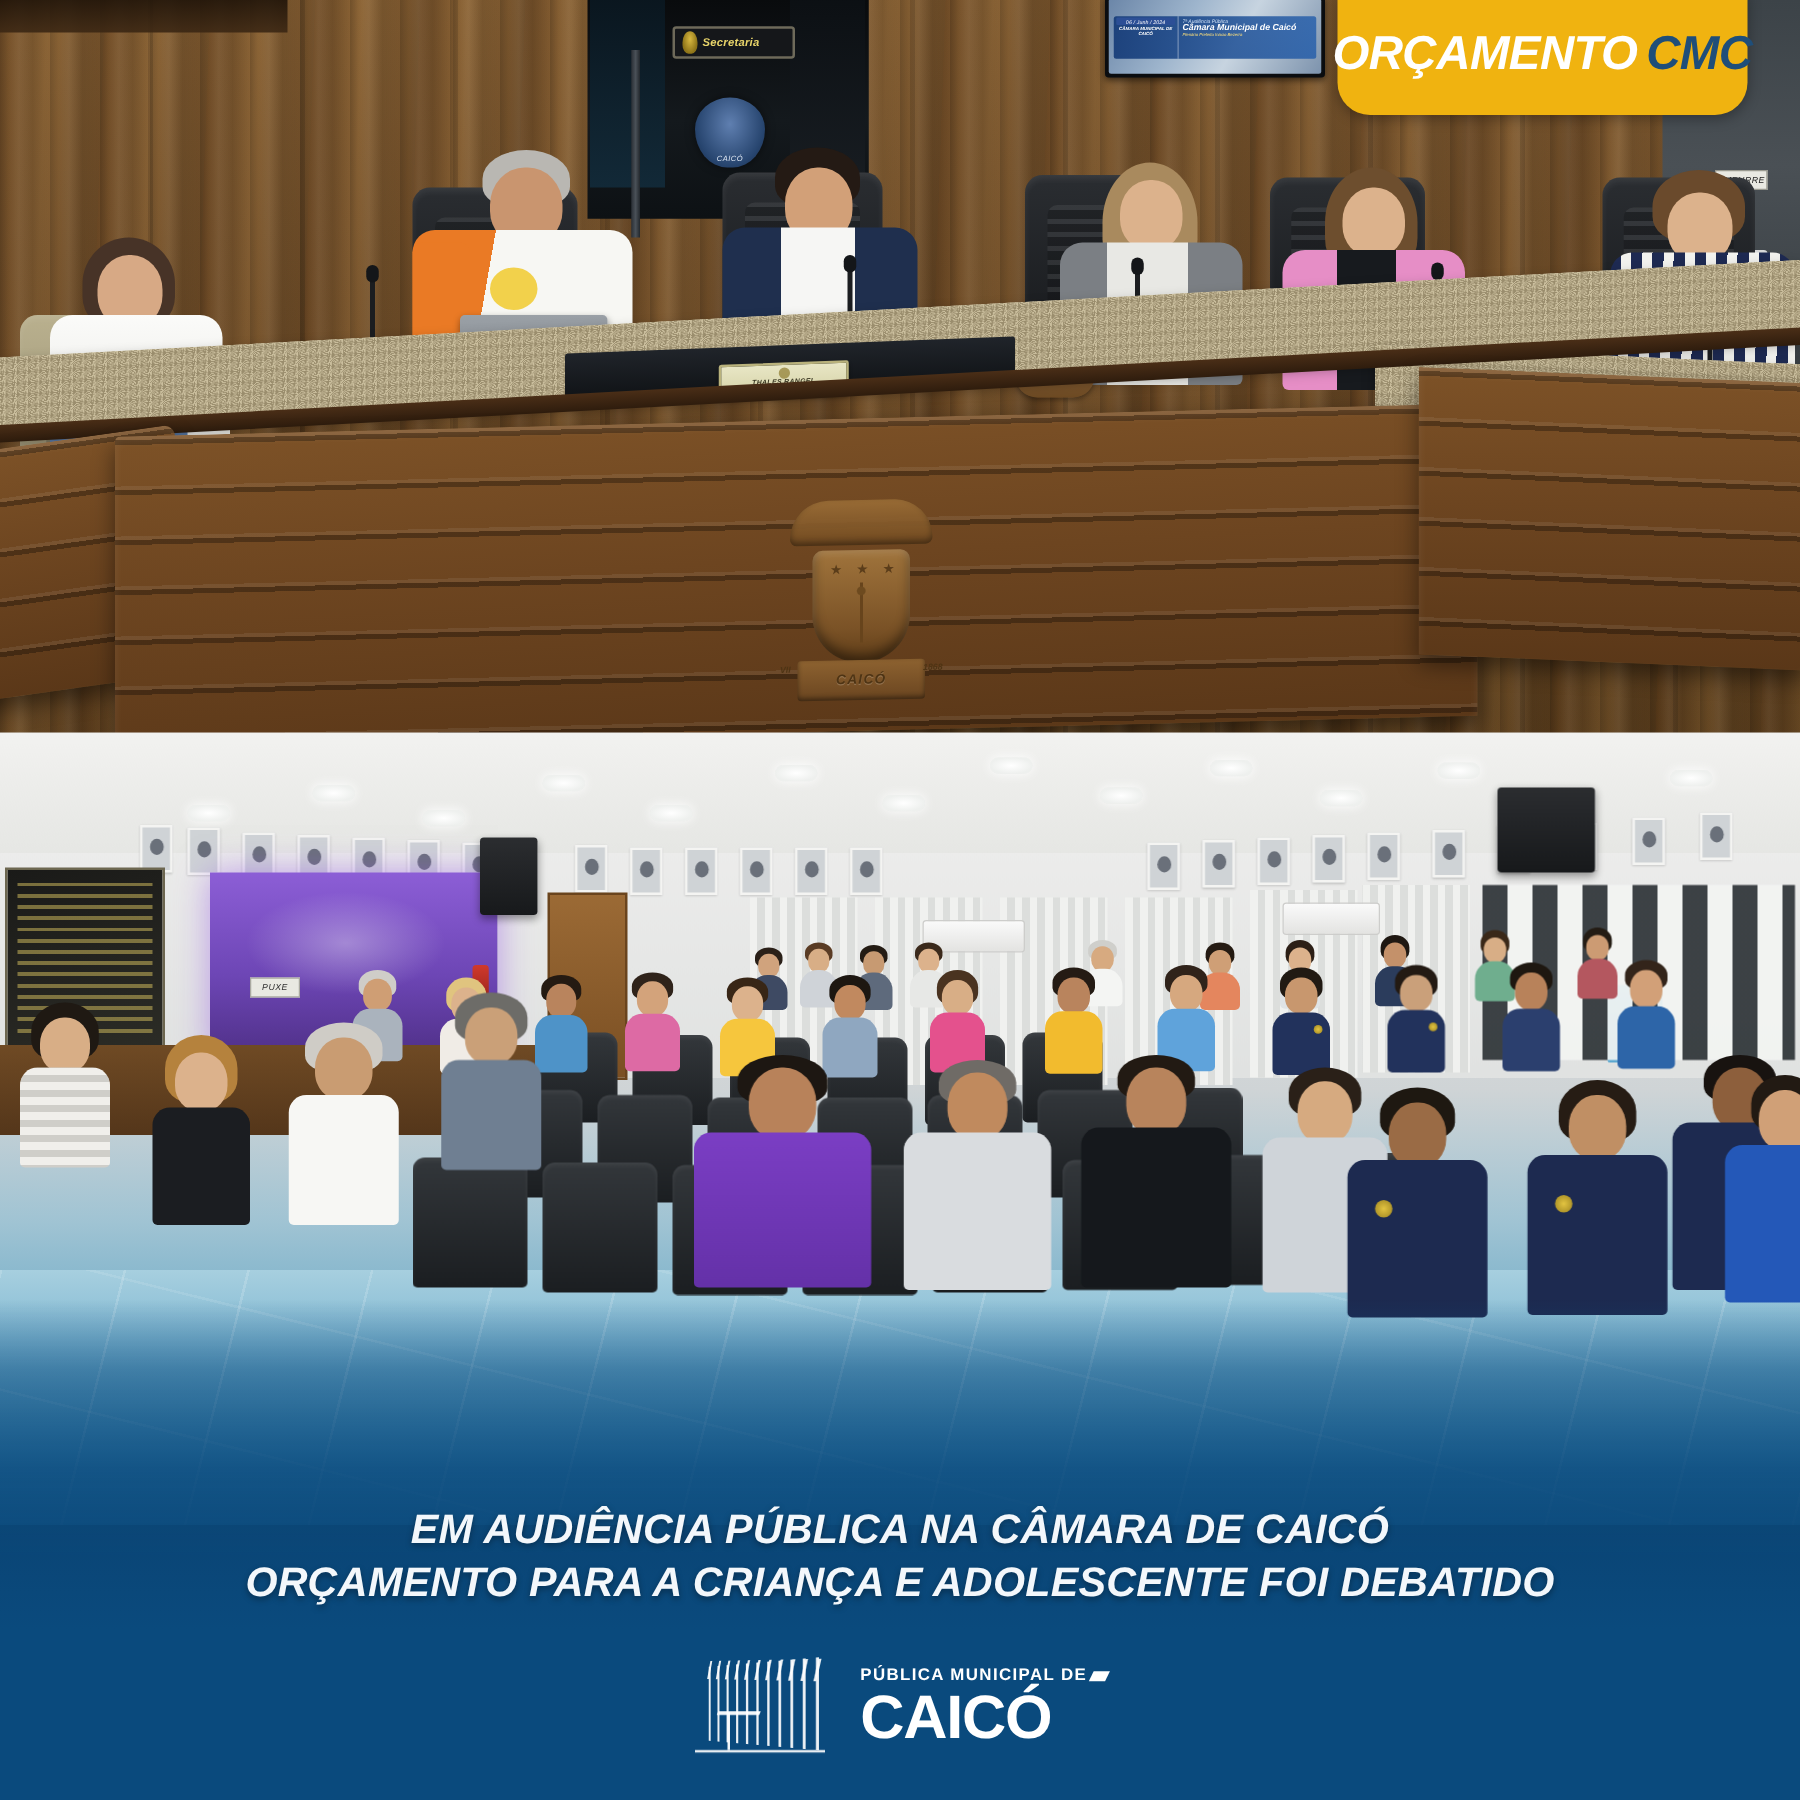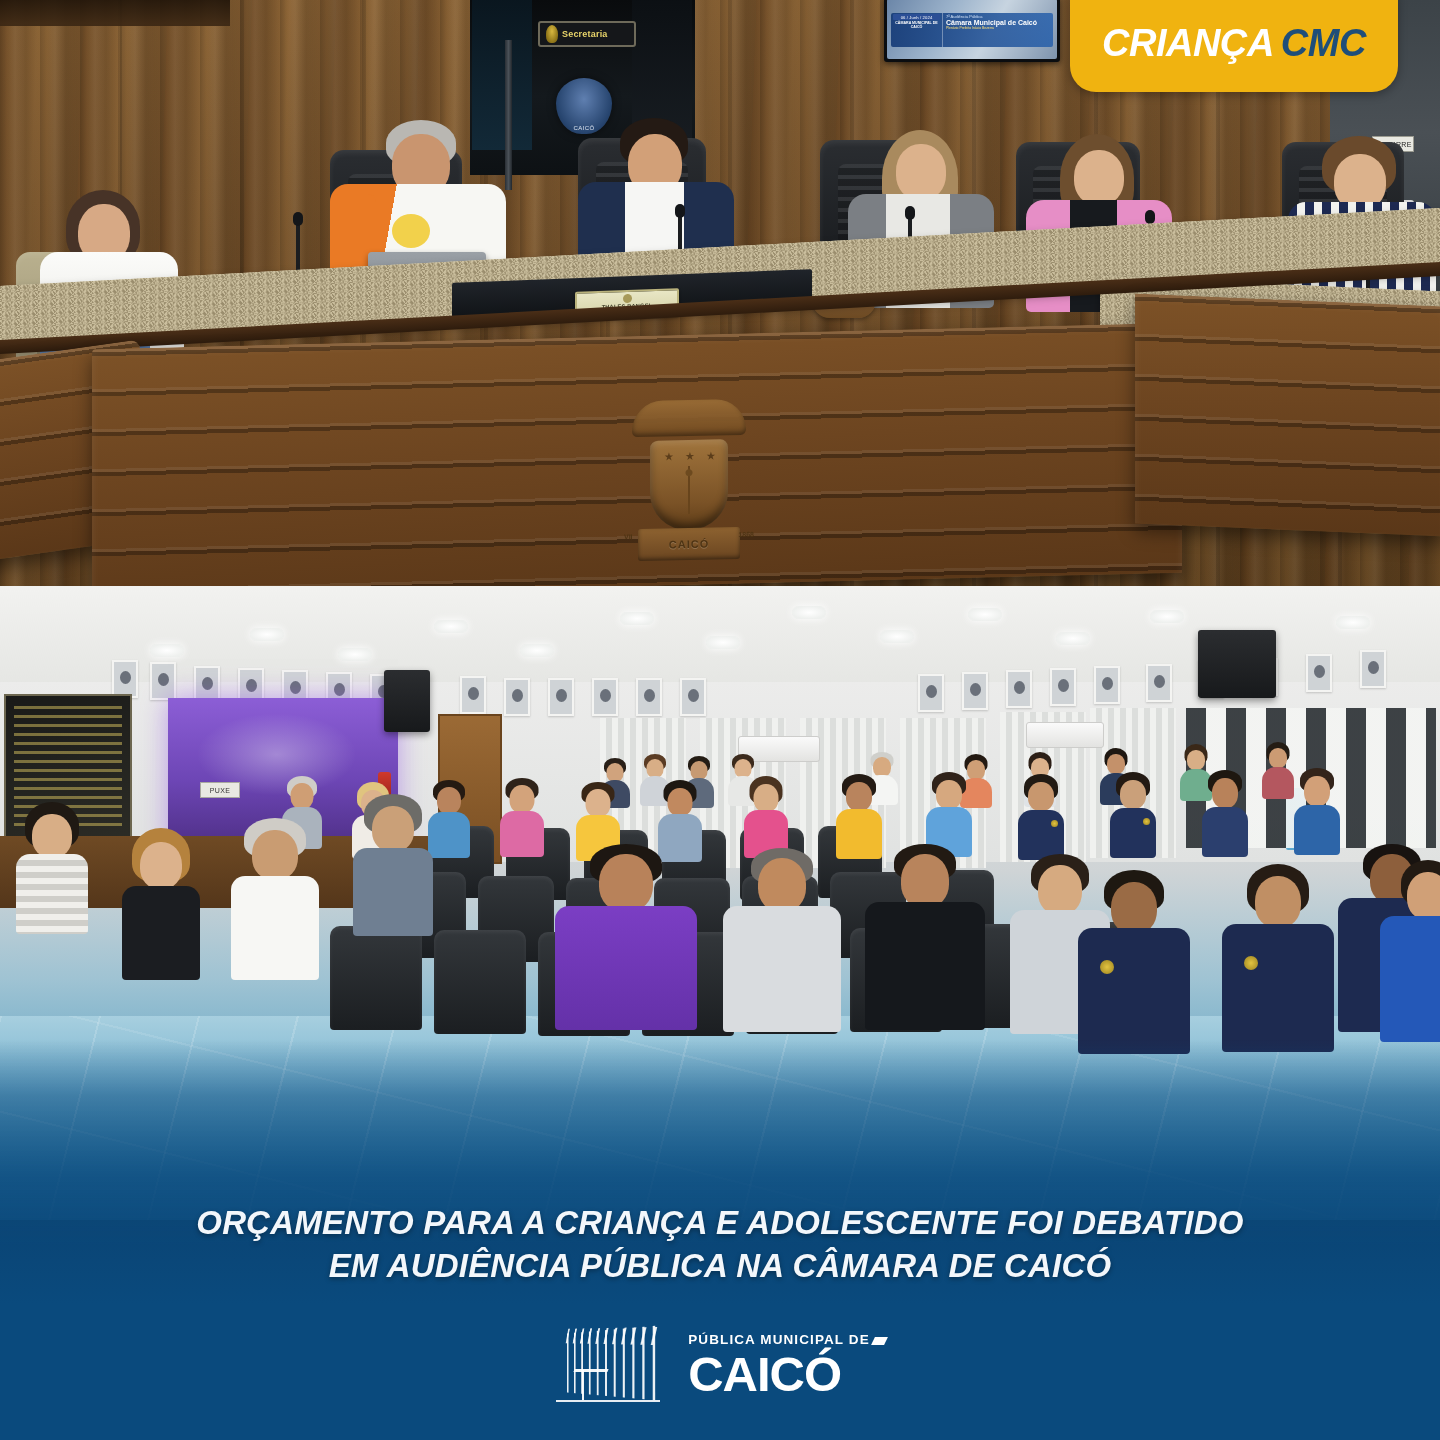--- a/index.html
+++ b/index.html
@@ -5,21 +5,21 @@
 <style>
   html,body{margin:0;padding:0;background:#000;}
   *{box-sizing:border-box;}
   .stage{
     position:relative;width:1440px;height:1440px;overflow:hidden;
     font-family:"Liberation Sans","DejaVu Sans",sans-serif;
     background:#1d2a33;
   }
 
   
-  .photo{position:absolute;inset:0;overflow:hidden;}
+  .photo{position:absolute;inset:0;overflow:hidden;font-style:italic;}
 
   
   .wood-wall{
     position:absolute;left:0;top:0;width:100%;height:600px;
     background:
       repeating-linear-gradient(90deg,
         rgba(0,0,0,.16) 0px, rgba(0,0,0,0) 7px, rgba(255,255,255,.05) 15px,
         rgba(0,0,0,.10) 26px, rgba(0,0,0,0) 40px),
       repeating-linear-gradient(92deg,
         rgba(60,30,8,.30) 0px, rgba(180,130,70,.10) 38px, rgba(40,20,5,.26) 84px),
@@ -776,29 +776,29 @@
       </div>
       <div class="att" style="left:1382px;top:274px;width:92px;height:180px;">
         <div class="hr" style="top:0;width:54px;height:46px;background:#221a13;"></div>
         <div class="h" style="top:12px;width:42px;height:48px;background:#d0a077;"></div>
         <div class="b" style="top:56px;width:96px;height:126px;background:#2458b8;"></div>
       </div>
     </div>
   </div>
 
   <div class="badge">
-    <span class="b1">CRIANÇA</span>
+    <span class="b1">ORÇAMENTO</span>
     <span class="b2">CMC</span>
   </div>
 
   <div class="bottom-overlay"></div>
 
   <div class="caption">
+    <span>EM AUDIÊNCIA PÚBLICA NA CÂMARA DE CAICÓ</span>
     <span>ORÇAMENTO PARA A CRIANÇA E ADOLESCENTE FOI DEBATIDO</span>
-    <span>EM AUDIÊNCIA PÚBLICA NA CÂMARA DE CAICÓ</span>
   </div>
 
   <div class="logo">
     <div class="mark">
       <div class="roof"></div>
       <div class="cols"></div>
       <div class="podtop"></div>
       <div class="podium"></div>
       <div class="base"></div>
     </div>

